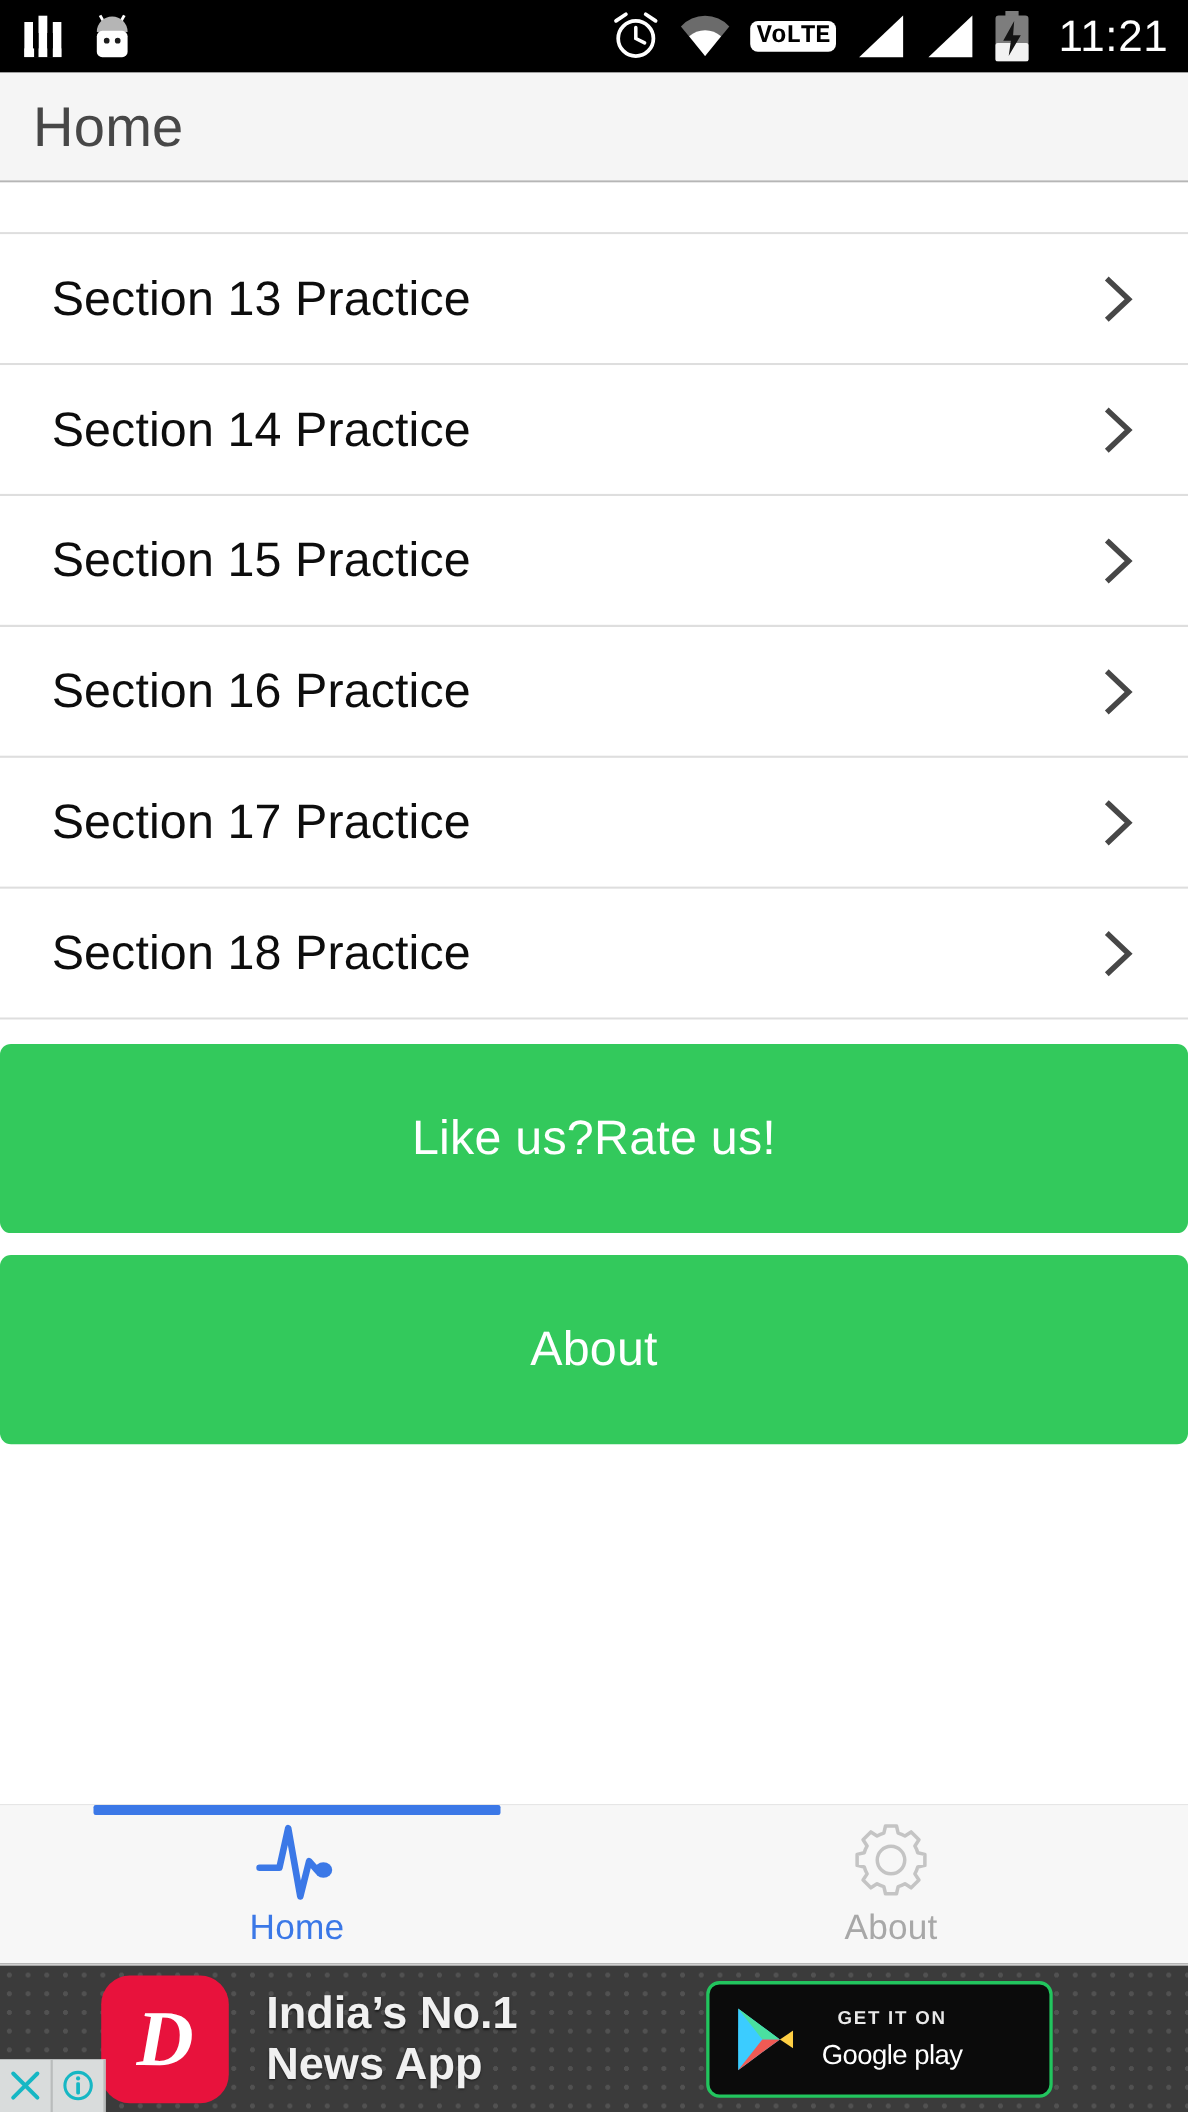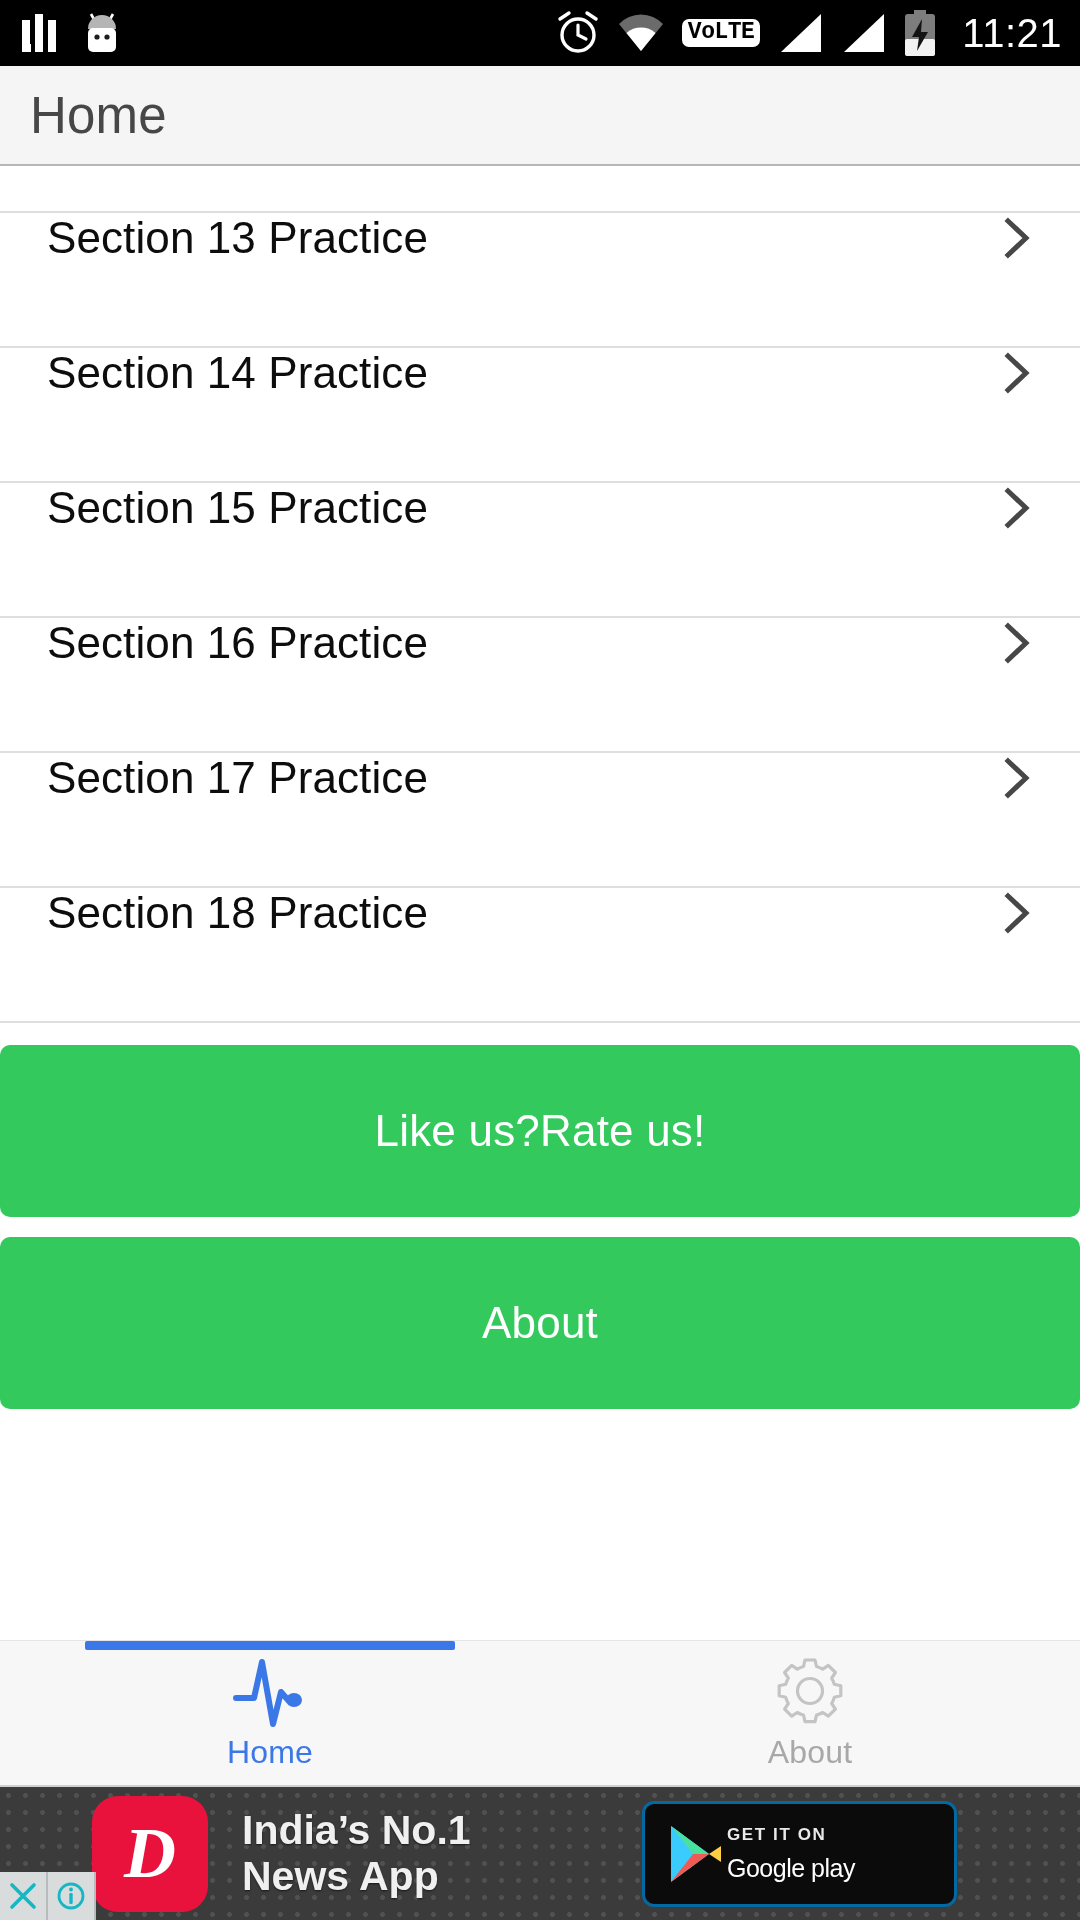--- a/index.html
+++ b/index.html
@@ -55,23 +55,23 @@
   }
 
   
   .scroll-area {
     flex:1 1 auto;
     background:#ffffff;
     overflow:hidden;
     position:relative;
   }
   .list-row {
-    height:135px;
+    height:119px;
     border-bottom:2px solid #dedede;
-    display:flex; align-items:flex-start;
+    display:flex; align-items:center;
     padding:0 40px 0 47px;
     background:#ffffff;
   }
   .list-row.partial {
     height:47px;
     align-items:flex-start;
     overflow:hidden;
   }
   .row-inner {
     display:flex; align-items:center;
@@ -175,24 +175,24 @@
     font-size:41px; font-weight:700;
     line-height:1.12;
     text-shadow:0 1px 2px rgba(0,0,0,.6);
   }
   .ad-badge {
     position:absolute;
     left:642px; top:50%;
     transform:translateY(-50%);
     width:315px; height:106px;
     background:#0b0b0b;
-    border:3px solid #0369a1;
+    border:3px solid #22c55e;
     border-radius:12px;
     display:flex; align-items:center;
-    padding-left:22px; gap:6px;
+    padding-left:22px; gap:26px;text-align:center;
   }
   .gp-tri { width:54px; height:60px; flex:0 0 54px; }
   .gp-txt { display:flex; flex-direction:column; line-height:1; }
   .gp-get {
     color:#e9e9e9; font-size:17px; font-weight:700;
     letter-spacing:1.6px;
   }
   .gp-name {
     color:#ffffff; font-size:25px; font-weight:400;
     font-family:"Liberation Sans", sans-serif;

